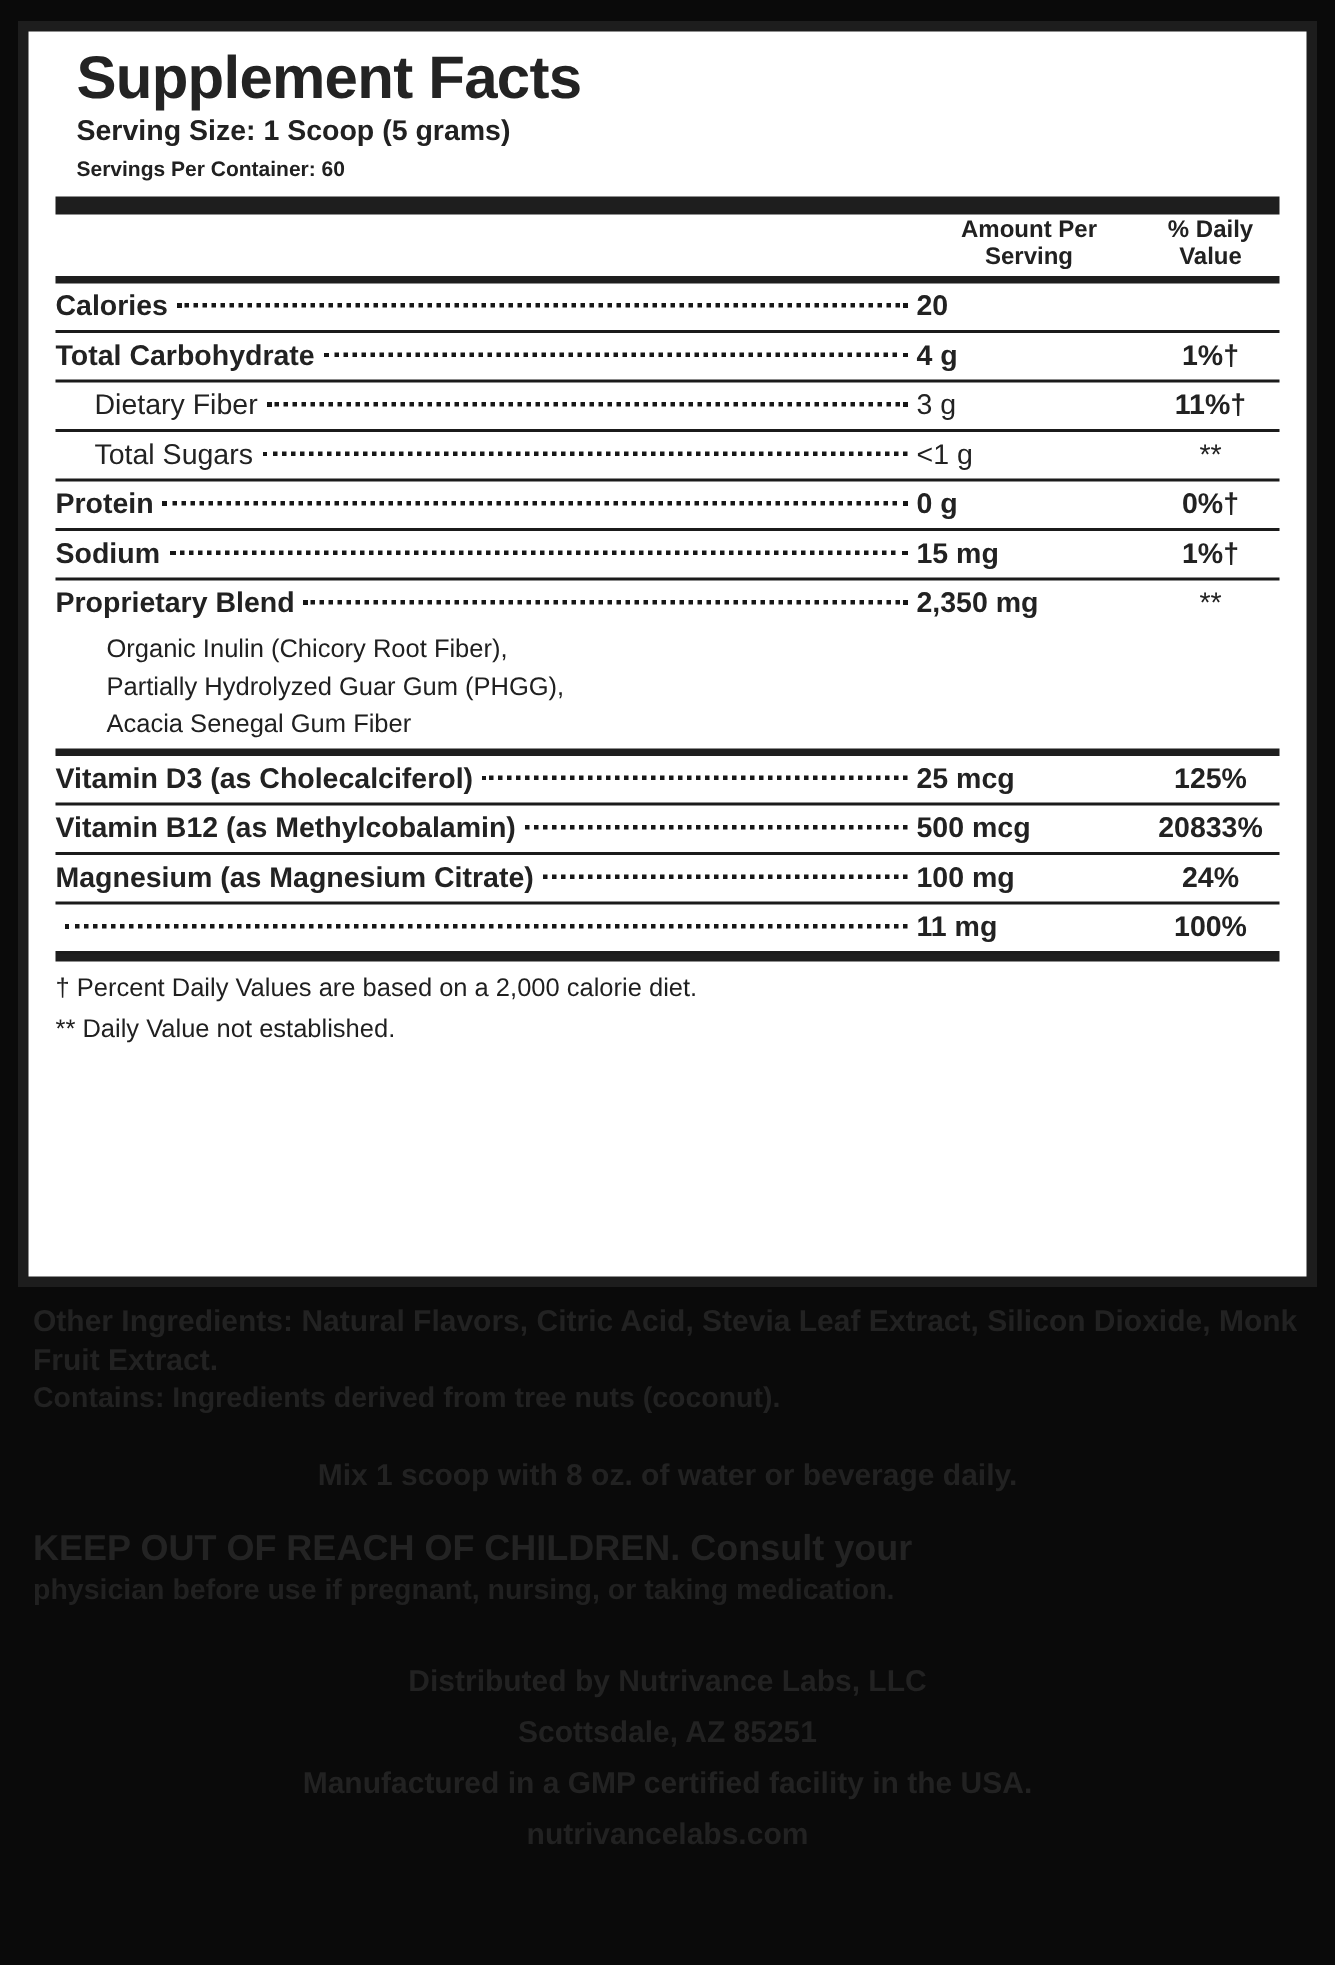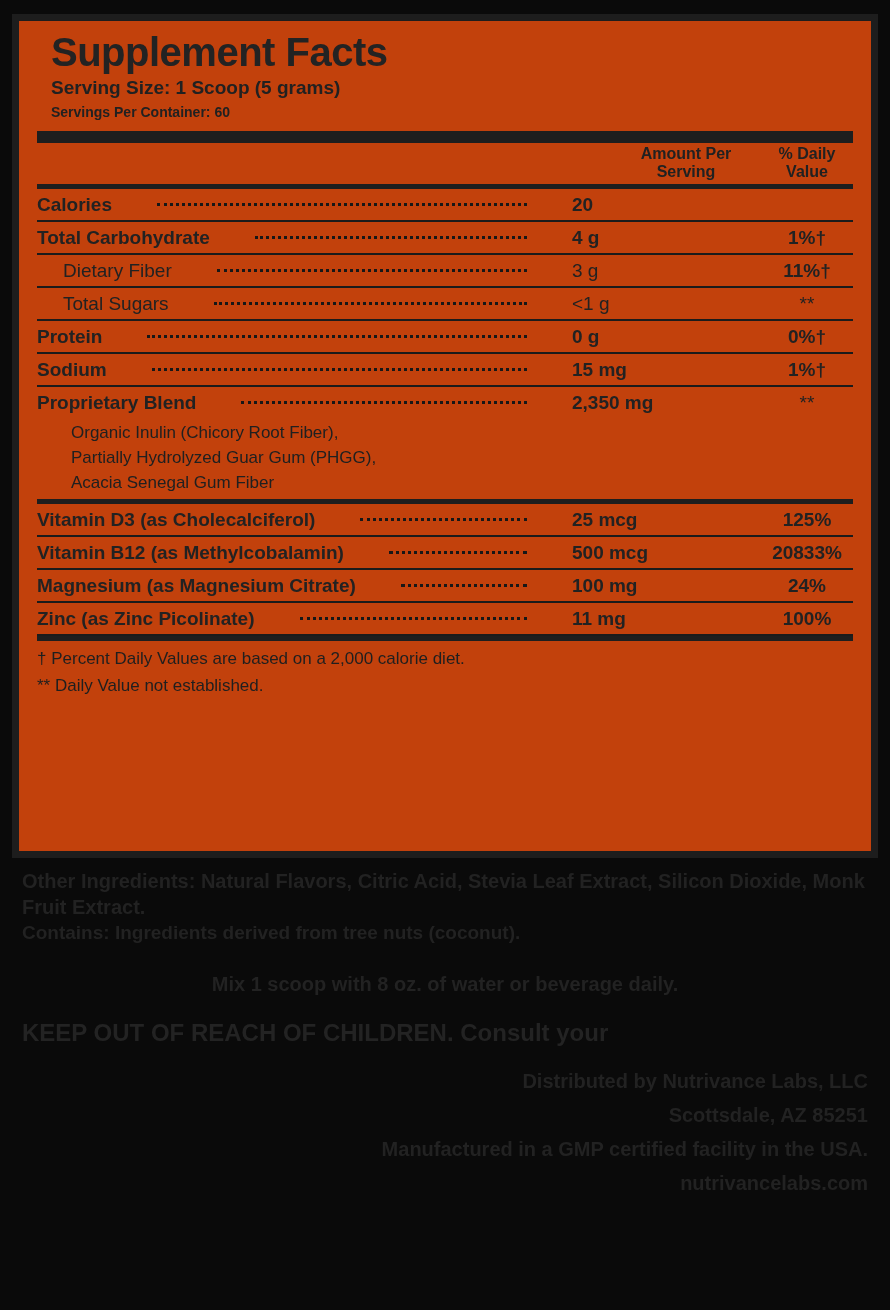--- a/index.html
+++ b/index.html
@@ -9,21 +9,21 @@
     font-family:"Liberation Sans", sans-serif;
     color:#222222;
     -webkit-font-smoothing:none;
   }
   .page{position:relative;width:890px;height:1310px;background:#0a0a0a;}
 
   
   .sf-box{
     position:absolute;left:12px;top:14px;width:866px;height:844px;
     border:7px solid #1d1d1d;
-    background:#c2410c;
+    background:#ffffff;
     box-sizing:border-box;
   }
   .sf-inner{padding:6px 10px 0 10px;}
 
   .sf-title{
     font-size:40px;font-weight:bold;letter-spacing:-0.5px;
     line-height:46px;margin:2px 0 0 22px;color:#232323;
   }
   .sf-serving{
     font-size:19px;font-weight:bold;line-height:25px;margin-left:22px;color:#212121;
@@ -45,21 +45,21 @@
   }
   .ch-amount{width:150px;}
   .ch-dv{width:92px;}
 
   
   .rows{margin:0 18px;}
   .row{
     display:flex;align-items:baseline;
     padding:4px 0 3px 0;
     border-bottom:2px solid #1b1b1b;
-    font-size:19px;line-height:24px;gap:39px;
+    font-size:19px;line-height:24px;
   }
   .row.nb{border-bottom:none;}
   .row .nm{flex:0 0 auto;font-weight:bold;white-space:nowrap;color:#222;}
   .row .nm.reg{font-weight:normal;}
   .row .lead{
     flex:1 1 auto;min-width:8px;margin:0 6px;
     border-bottom:3px dotted #171717;transform:translateY(-5px);
   }
   .row .amt{flex:0 0 150px;text-align:left;font-weight:bold;color:#222;white-space:nowrap;}
   .row .dv{flex:0 0 92px;text-align:center;font-weight:bold;color:#222;white-space:nowrap;}
@@ -87,30 +87,30 @@
   .contains{
     font-size:19px;font-weight:bold;line-height:26px;color:#222;
     margin-bottom:24px;
   }
   .suggested{
     font-size:20px;font-weight:bold;line-height:28px;color:#222;
     text-align:center;margin-bottom:20px;
   }
   .warn-title{
     font-size:24px;font-weight:bold;line-height:30px;color:#232323;
-    margin-bottom:16px;
+    margin-bottom:0;
   }
   .warn-body{
     font-size:19px;font-weight:bold;line-height:26px;color:#212121;
     margin-bottom:30px;
   }
   .addr{
     text-align:center;font-size:20px;font-weight:bold;line-height:30px;color:#222;
   }
-  .addr div{padding:2px 0;text-align:right;}
+  .addr div{padding:2px 0;}
 </style>
 </head>
 <body>
 
 <div class="page">
 
   <div class="sf-box">
     <div class="sf-inner">
       <div class="sf-title">Supplement Facts</div>
       <div class="sf-serving">Serving Size: 1 Scoop (5 grams)</div>
@@ -192,21 +192,20 @@
           <span class="amt">500 mcg</span>
           <span class="dv">20833%</span>
         </div>
         <div class="row">
           <span class="nm">Magnesium (as Magnesium Citrate)</span>
           <span class="lead"></span>
           <span class="amt">100 mg</span>
           <span class="dv">24%</span>
         </div>
         <div class="row">
-          <span class="nm">Zinc (as Zinc Picolinate)</span>
           <span class="lead"></span>
           <span class="amt">11 mg</span>
           <span class="dv">100%</span>
         </div>
       </div>
 
     <div class="rule-med"></div>
 
     <div class="footnotes" id="footnotes">
         <div>† Percent Daily Values are based on a 2,000 calorie diet.</div>
@@ -219,20 +218,21 @@
     <div class="other-ing blk">
       <span>Other Ingredients:</span>
       <span>Natural Flavors, Citric Acid, Stevia Leaf Extract, Silicon Dioxide, Monk Fruit Extract.</span>
     </div>
 
     <div class="contains blk">Contains: Ingredients derived from tree nuts (coconut).</div>
 
     <div class="suggested blk">Mix 1 scoop with 8 oz. of water or beverage daily.</div>
 
     <div class="warn-title">KEEP OUT OF REACH OF CHILDREN. Consult your</div>
+    <div class="warn-body">physician before use if pregnant, nursing, or taking medication.</div>
 
     <div class="addr" id="manufacturer-lines">
         <div>Distributed by Nutrivance Labs, LLC</div>
         <div>Scottsdale, AZ 85251</div>
         <div>Manufactured in a GMP certified facility in the USA.</div>
         <div>nutrivancelabs.com</div>
       </div>
   </div>
 
 </div>

